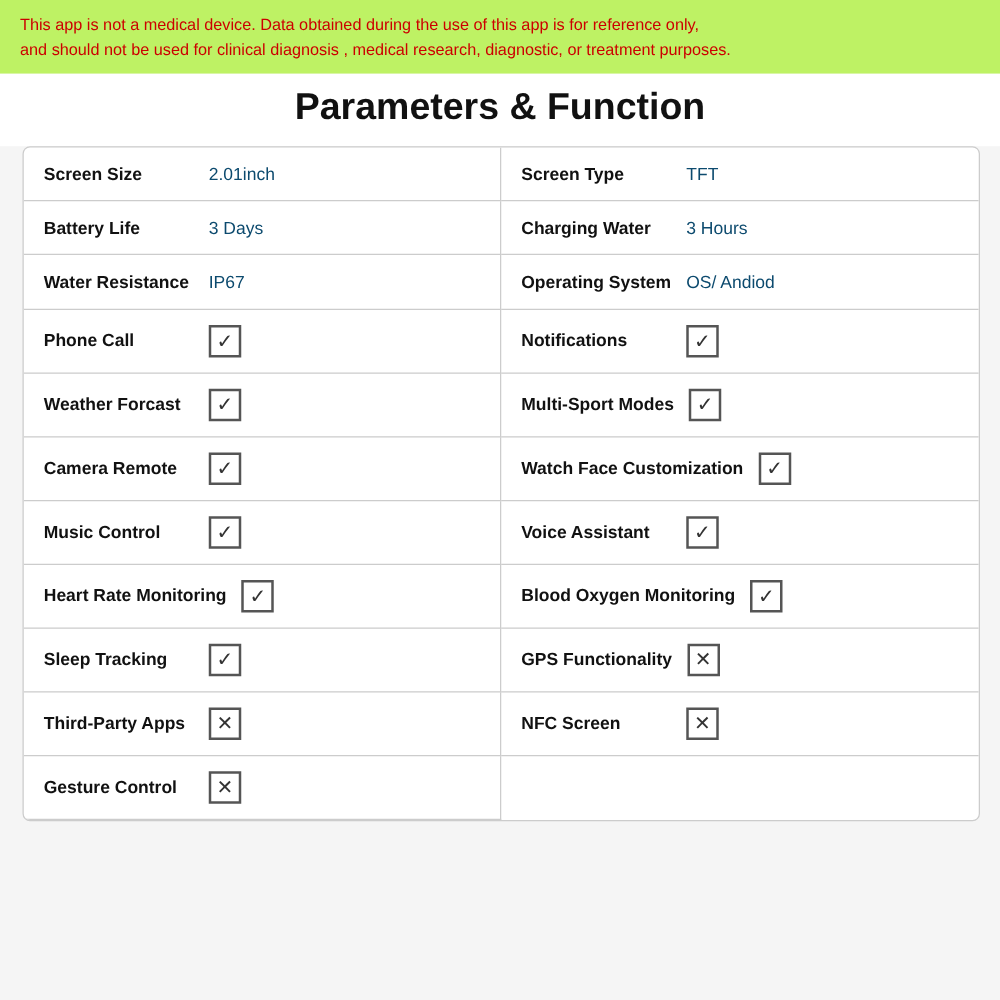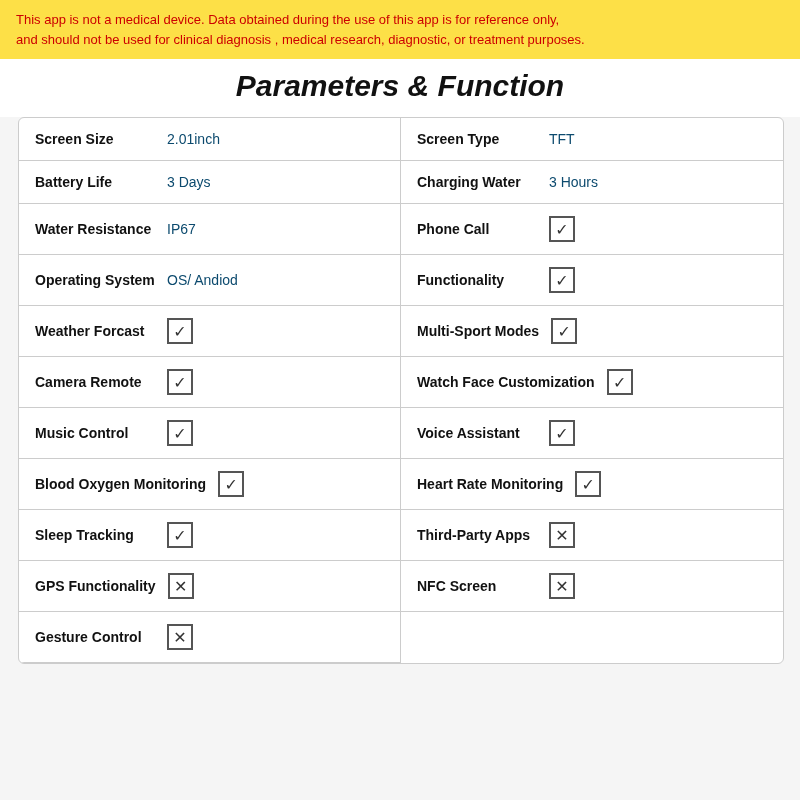--- a/index.html
+++ b/index.html
@@ -5,37 +5,36 @@
     * { box-sizing: border-box; margin: 0; padding: 0; }
     body {
       font-family: Arial, sans-serif;
       background: #f5f5f5;
       width: 800px;
       min-height: 800px;
       display: flex;
       flex-direction: column;
     }
     .disclaimer {
-      background: #fde047;
+      background: #bef264;
       color: #cc0000;
       font-size: 13px;
       padding: 10px 16px;
       line-height: 1.5;
       font-weight: 500;
     }
     .title-section {
       background: #fff;
       text-align: center;
       padding: 10px 0 14px;
     }
     .title-section h1 {
       font-size: 30px;
       font-weight: 900;
       color: #111;
-      font-style: italic;
     }
     .table-wrapper {
       background: #fff;
       margin: 0 16px 18px 18px;
       border: 1px solid #ccc;
       border-radius: 6px;
       overflow: hidden;
     }
     .table-grid {
       display: grid;
@@ -115,29 +114,29 @@
       </div>
       <div class="cell">
         <span class="cell-label">Charging Water</span>
         <span class="cell-value">3 Hours</span>
       </div>
       <div class="cell">
         <span class="cell-label">Water Resistance</span>
         <span class="cell-value">IP67</span>
       </div>
       <div class="cell">
+        <span class="cell-label">Operating System</span>
+        <span class="cell-value">OS/ Andiod</span>
+      </div>
+      <div class="cell">
         <span class="cell-label">Phone Call</span>
         <span class="check-icon check-yes"></span>
       </div>
       <div class="cell">
-        <span class="cell-label">Operating System</span>
-        <span class="cell-value">OS/ Andiod</span>
-      </div>
-      <div class="cell">
-        <span class="cell-label">Functionality</span>
+        <span class="cell-label">Notifications</span>
         <span class="check-icon check-yes"></span>
       </div>
       <div class="cell">
         <span class="cell-label">Weather Forcast</span>
         <span class="check-icon check-yes"></span>
       </div>
       <div class="cell">
         <span class="cell-label">Multi-Sport Modes</span>
         <span class="check-icon check-yes"></span>
       </div>
@@ -151,37 +150,37 @@
       </div>
       <div class="cell">
         <span class="cell-label">Music Control</span>
         <span class="check-icon check-yes"></span>
       </div>
       <div class="cell">
         <span class="cell-label">Voice Assistant</span>
         <span class="check-icon check-yes"></span>
       </div>
       <div class="cell">
-        <span class="cell-label">Blood Oxygen Monitoring</span>
+        <span class="cell-label">Heart Rate Monitoring</span>
         <span class="check-icon check-yes"></span>
       </div>
       <div class="cell">
-        <span class="cell-label">Heart Rate Monitoring</span>
+        <span class="cell-label">Blood Oxygen Monitoring</span>
         <span class="check-icon check-yes"></span>
       </div>
       <div class="cell">
         <span class="cell-label">Sleep Tracking</span>
         <span class="check-icon check-yes"></span>
       </div>
       <div class="cell">
-        <span class="cell-label">Third-Party Apps</span>
+        <span class="cell-label">GPS Functionality</span>
         <span class="check-icon check-no"></span>
       </div>
       <div class="cell">
-        <span class="cell-label">GPS Functionality</span>
+        <span class="cell-label">Third-Party Apps</span>
         <span class="check-icon check-no"></span>
       </div>
       <div class="cell">
         <span class="cell-label">NFC Screen</span>
         <span class="check-icon check-no"></span>
       </div>
       <div class="cell">
         <span class="cell-label">Gesture Control</span>
         <span class="check-icon check-no"></span>
       </div>

